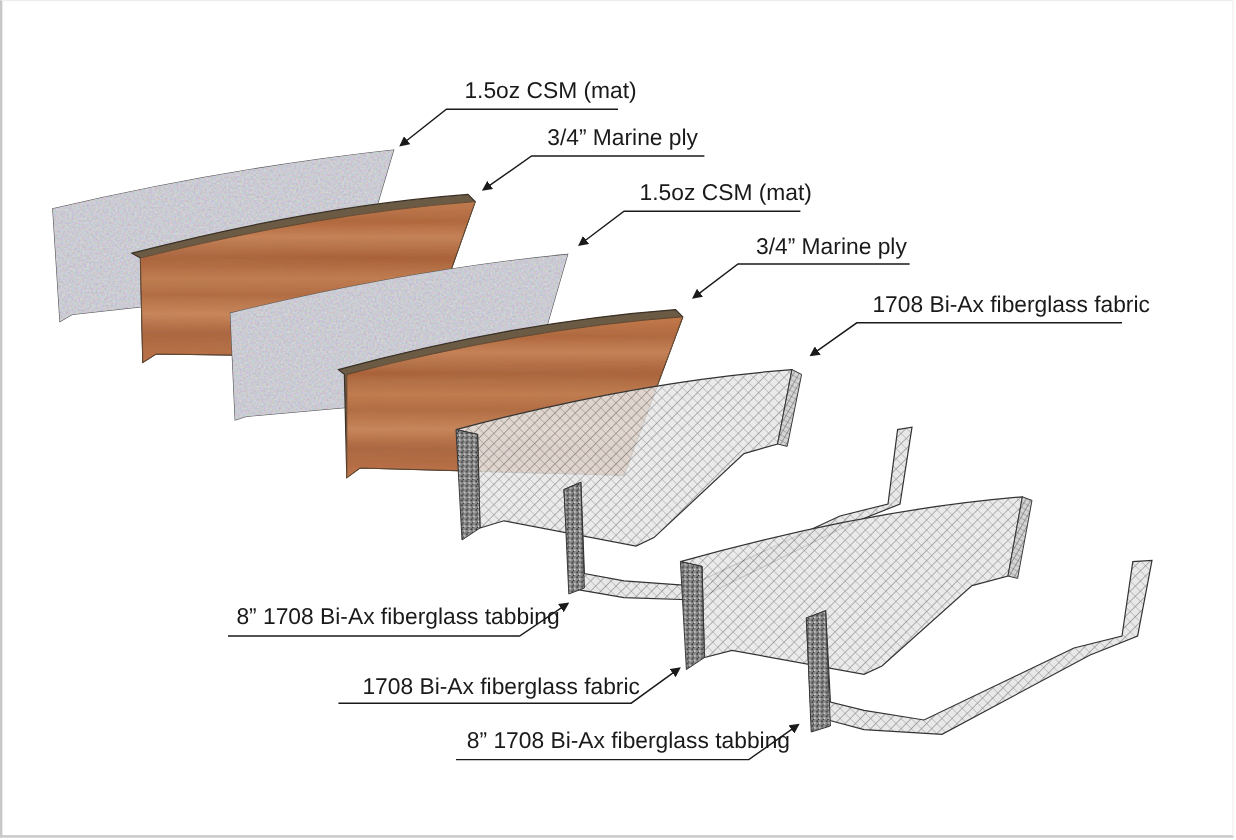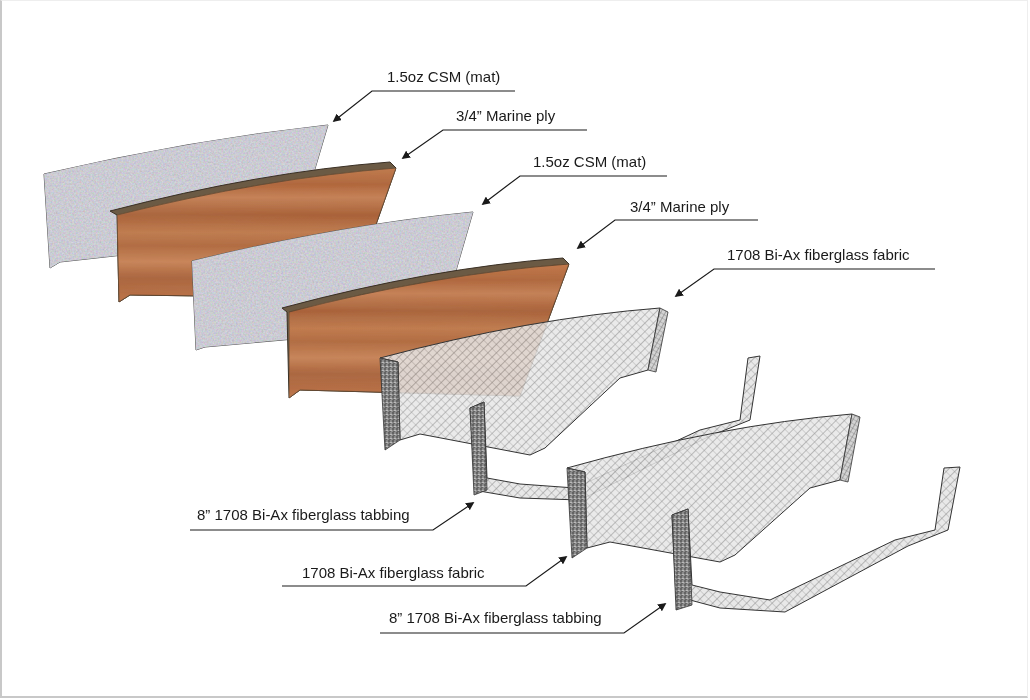--- a/index.html
+++ b/index.html
@@ -2,21 +2,21 @@
 <html><head>
 <meta charset="utf-8">
 <style>
   html, body { margin: 0; padding: 0; background: #ffffff; }
   body { width: 1030px; height: 700px; overflow: hidden; position: relative;
          font-family: "Liberation Sans", sans-serif; }
   .frame { position: absolute; left: 0; top: 0; width: 1028px; height: 698px;
            border-left: 2px solid #c8c8c8; border-bottom: 2px solid #c8c8c8;
            border-top: 1px solid #eeeeee; border-right: 1px solid #eeeeee; box-sizing: border-box; }
   svg.diagram { position: absolute; left: 0; top: 0; }
-  .label { position: absolute; font-size: 15px; color: #1a1a1a; white-space: nowrap; line-height: 18px; }
+  .label { position: absolute; font-size: 19px; color: #1a1a1a; white-space: nowrap; line-height: 18px; }
 </style>
 </head>
 <body>
 
 <div class="frame"></div>
 
 <svg class="diagram" width="1030" height="700" viewBox="0 0 1030 700">
   <defs>
 
     <filter id="matNoise" x="0" y="0" width="100%" height="100%">

